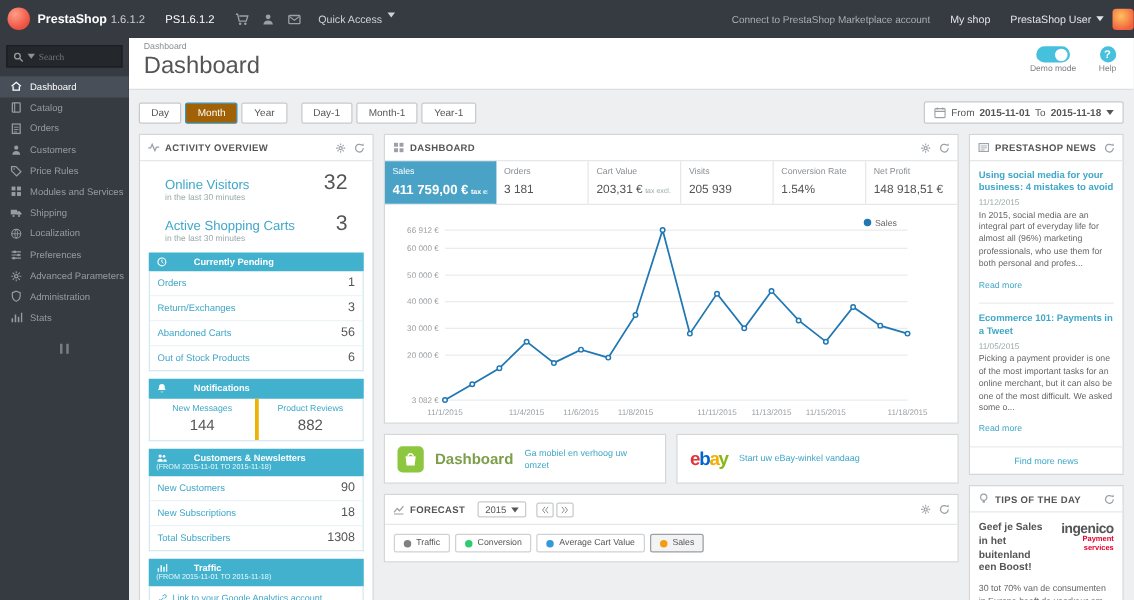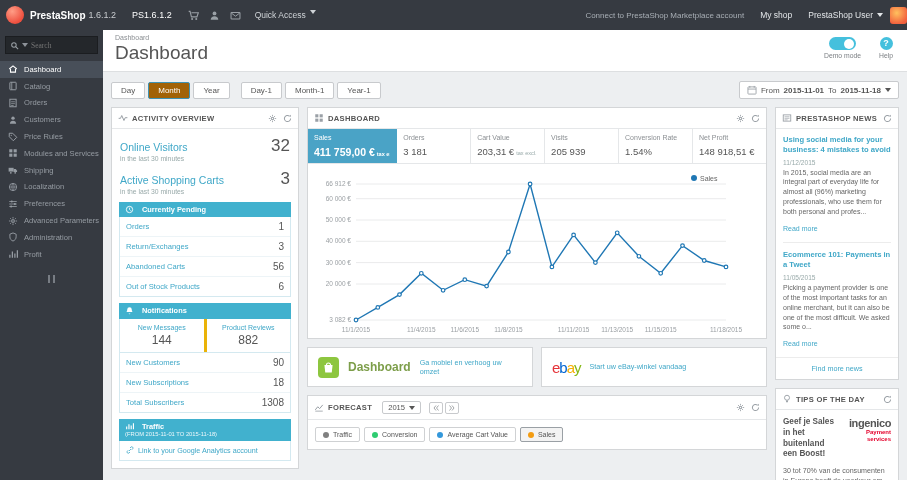--- a/index.html
+++ b/index.html
@@ -67,27 +67,27 @@
   .col-left{width:188px;flex:none}
   .col-mid{flex:1;min-width:0}
   .col-right{width:124px;flex:none}
   .panel{background:#fff;border:1px solid #d4d6d8;margin-bottom:8px}
   .panel-hd{display:flex;align-items:center;gap:4px;padding:5px 6px;border-bottom:1px solid #e5e7e9;color:#555}
   .panel-hd .t{font-size:7.6px;font-weight:bold;letter-spacing:.3px}
   .hd-icons{margin-left:auto;display:flex;gap:6px;align-items:center}
   .hd-icons .icon{cursor:pointer}
 
   
-  .act-body{padding:7px 8px 0}
+  .act-body{padding:7px 20px 0}
   .stat-line{display:flex;justify-content:space-between;align-items:baseline}
   .stat-label{color:#41a8c8;font-size:10.5px}
   .stat-value{color:#555;font-size:17px}
   .stat-sub{font-size:6.8px;color:#9aa;margin:-1px 0 7px}
   .sec-hd{background:#41b1ce;color:#fff;padding:3px 6px;margin-top:6px;line-height:1.25}
-  .sec-hd .row1{display:flex;align-items:center;gap:8px;font-size:7.4px;font-weight:bold}
+  .sec-hd .row1{display:flex;align-items:center;gap:21px;font-size:7.4px;font-weight:bold}
   .sec-hd .sub{display:block;font-size:5.8px;font-weight:normal;opacity:.9}
   .sec-rows{border:1px solid #d4e9f0;border-top:0}
   .sec-row{display:flex;justify-content:space-between;align-items:center;
     padding:4px 6px;border-bottom:1px solid #edf4f7;cursor:pointer}
   .sec-row:last-child{border-bottom:0}
   .sec-row .lbl{color:#41a8c8;font-size:7.6px}
   .sec-row .val{color:#555;font-size:10px}
   .notif-cols{display:flex;border:1px solid #d4e9f0;border-top:0;text-align:center}
   .notif-col{flex:1;padding:5px 2px;cursor:pointer}
   .notif-col + .notif-col{border-left:3px solid #eab308}
@@ -109,21 +109,21 @@
   .chart-wrap{padding:6px 2px 2px}
 
   
   .promos{display:flex;gap:8px;margin-bottom:8px}
   .promo{flex:1;min-width:0;height:40px;background:#fff;border:1px solid #d4d6d8;
     display:flex;align-items:center;gap:9px;padding:0 10px;cursor:pointer}
   .sg-badge{width:21px;height:21px;border-radius:4px;background:#8dc63f;flex:none;
     display:flex;align-items:center;justify-content:center}
   .sg-word{font-size:12px;font-weight:bold;color:#7d9e4a}
   .promo-link{font-size:7.2px;color:#41a8c8;line-height:1.3}
-  .ebay-word{font-size:15px;font-weight:normal;letter-spacing:-1px}
+  .ebay-word{font-size:15px;font-weight:bold;letter-spacing:-1px}
 
   
   .year-box{display:flex;align-items:center;gap:4px;border:1px solid #c8cacd;border-radius:2px;
     font-size:7.6px;color:#555;padding:1px 5px;margin-left:6px;cursor:pointer}
   .pager{display:flex;gap:2px;margin-left:4px}
   .pager .pg{border:1px solid #c8cacd;border-radius:2px;padding:1px 2px;cursor:pointer;color:#8b8f93}
   .legend-row{display:flex;gap:4px;padding:7px 7px;flex-wrap:nowrap}
   .legend-btn{display:flex;align-items:center;gap:4px;background:#fff;border:1px solid #cfd1d3;
     border-radius:2px;font-size:7px;color:#555;padding:3px 7px;cursor:pointer;white-space:nowrap}
   .legend-btn.active{background:#f3f3f3;border-color:#9aa0a5}
@@ -306,21 +306,21 @@
           </svg>
         </span>
       <span>Administration</span>
     </div>
     <div class="nav-item">
       <span class="icon">
           <svg width="10" height="10" viewBox="0 0 16 16">
             <path d="M3 14V9M7 14V4M11 14V7M15 14V2" stroke="currentColor" stroke-width="2"></path>
           </svg>
         </span>
-      <span>Profit</span>
+      <span>Stats</span>
     </div>
   </nav>
   <div class="collapse-btn">
       <i></i>
       <i></i>
     </div>
 </aside>
 
 <main class="content">
 
@@ -449,20 +449,33 @@
             <div class="notif-col">
               <div class="lbl">New Messages</div>
               <div class="val">144</div>
             </div>
             <div class="notif-col">
               <div class="lbl">Product Reviews</div>
               <div class="val">882</div>
             </div>
           </div>
 
+          <div class="sec-hd">
+            <span class="row1">
+              <span class="icon" style="color:#fff">
+                  <svg width="9" height="9" viewBox="0 0 16 16">
+                    <circle cx="5.5" cy="5" r="2.3" fill="currentColor"></circle>
+                    <circle cx="11" cy="5.5" r="1.9" fill="currentColor"></circle>
+                    <path d="M1.5 13c0-2.6 1.8-4 4-4s4 1.4 4 4zM9.8 13c.2-2 1-3.4 2.7-3.4 1.5 0 2.5 1.2 2.5 3.4z" fill="currentColor"></path>
+                  </svg>
+                </span>
+              <span>Customers &amp; Newsletters</span>
+            </span>
+            <span class="sub">(FROM 2015-11-01 TO 2015-11-18)</span>
+          </div>
           <div class="sec-rows">
             <div class="sec-row">
               <span class="lbl">New Customers</span>
               <span class="val">90</span>
             </div>
             <div class="sec-row">
               <span class="lbl">New Subscriptions</span>
               <span class="val">18</span>
             </div>
             <div class="sec-row">

